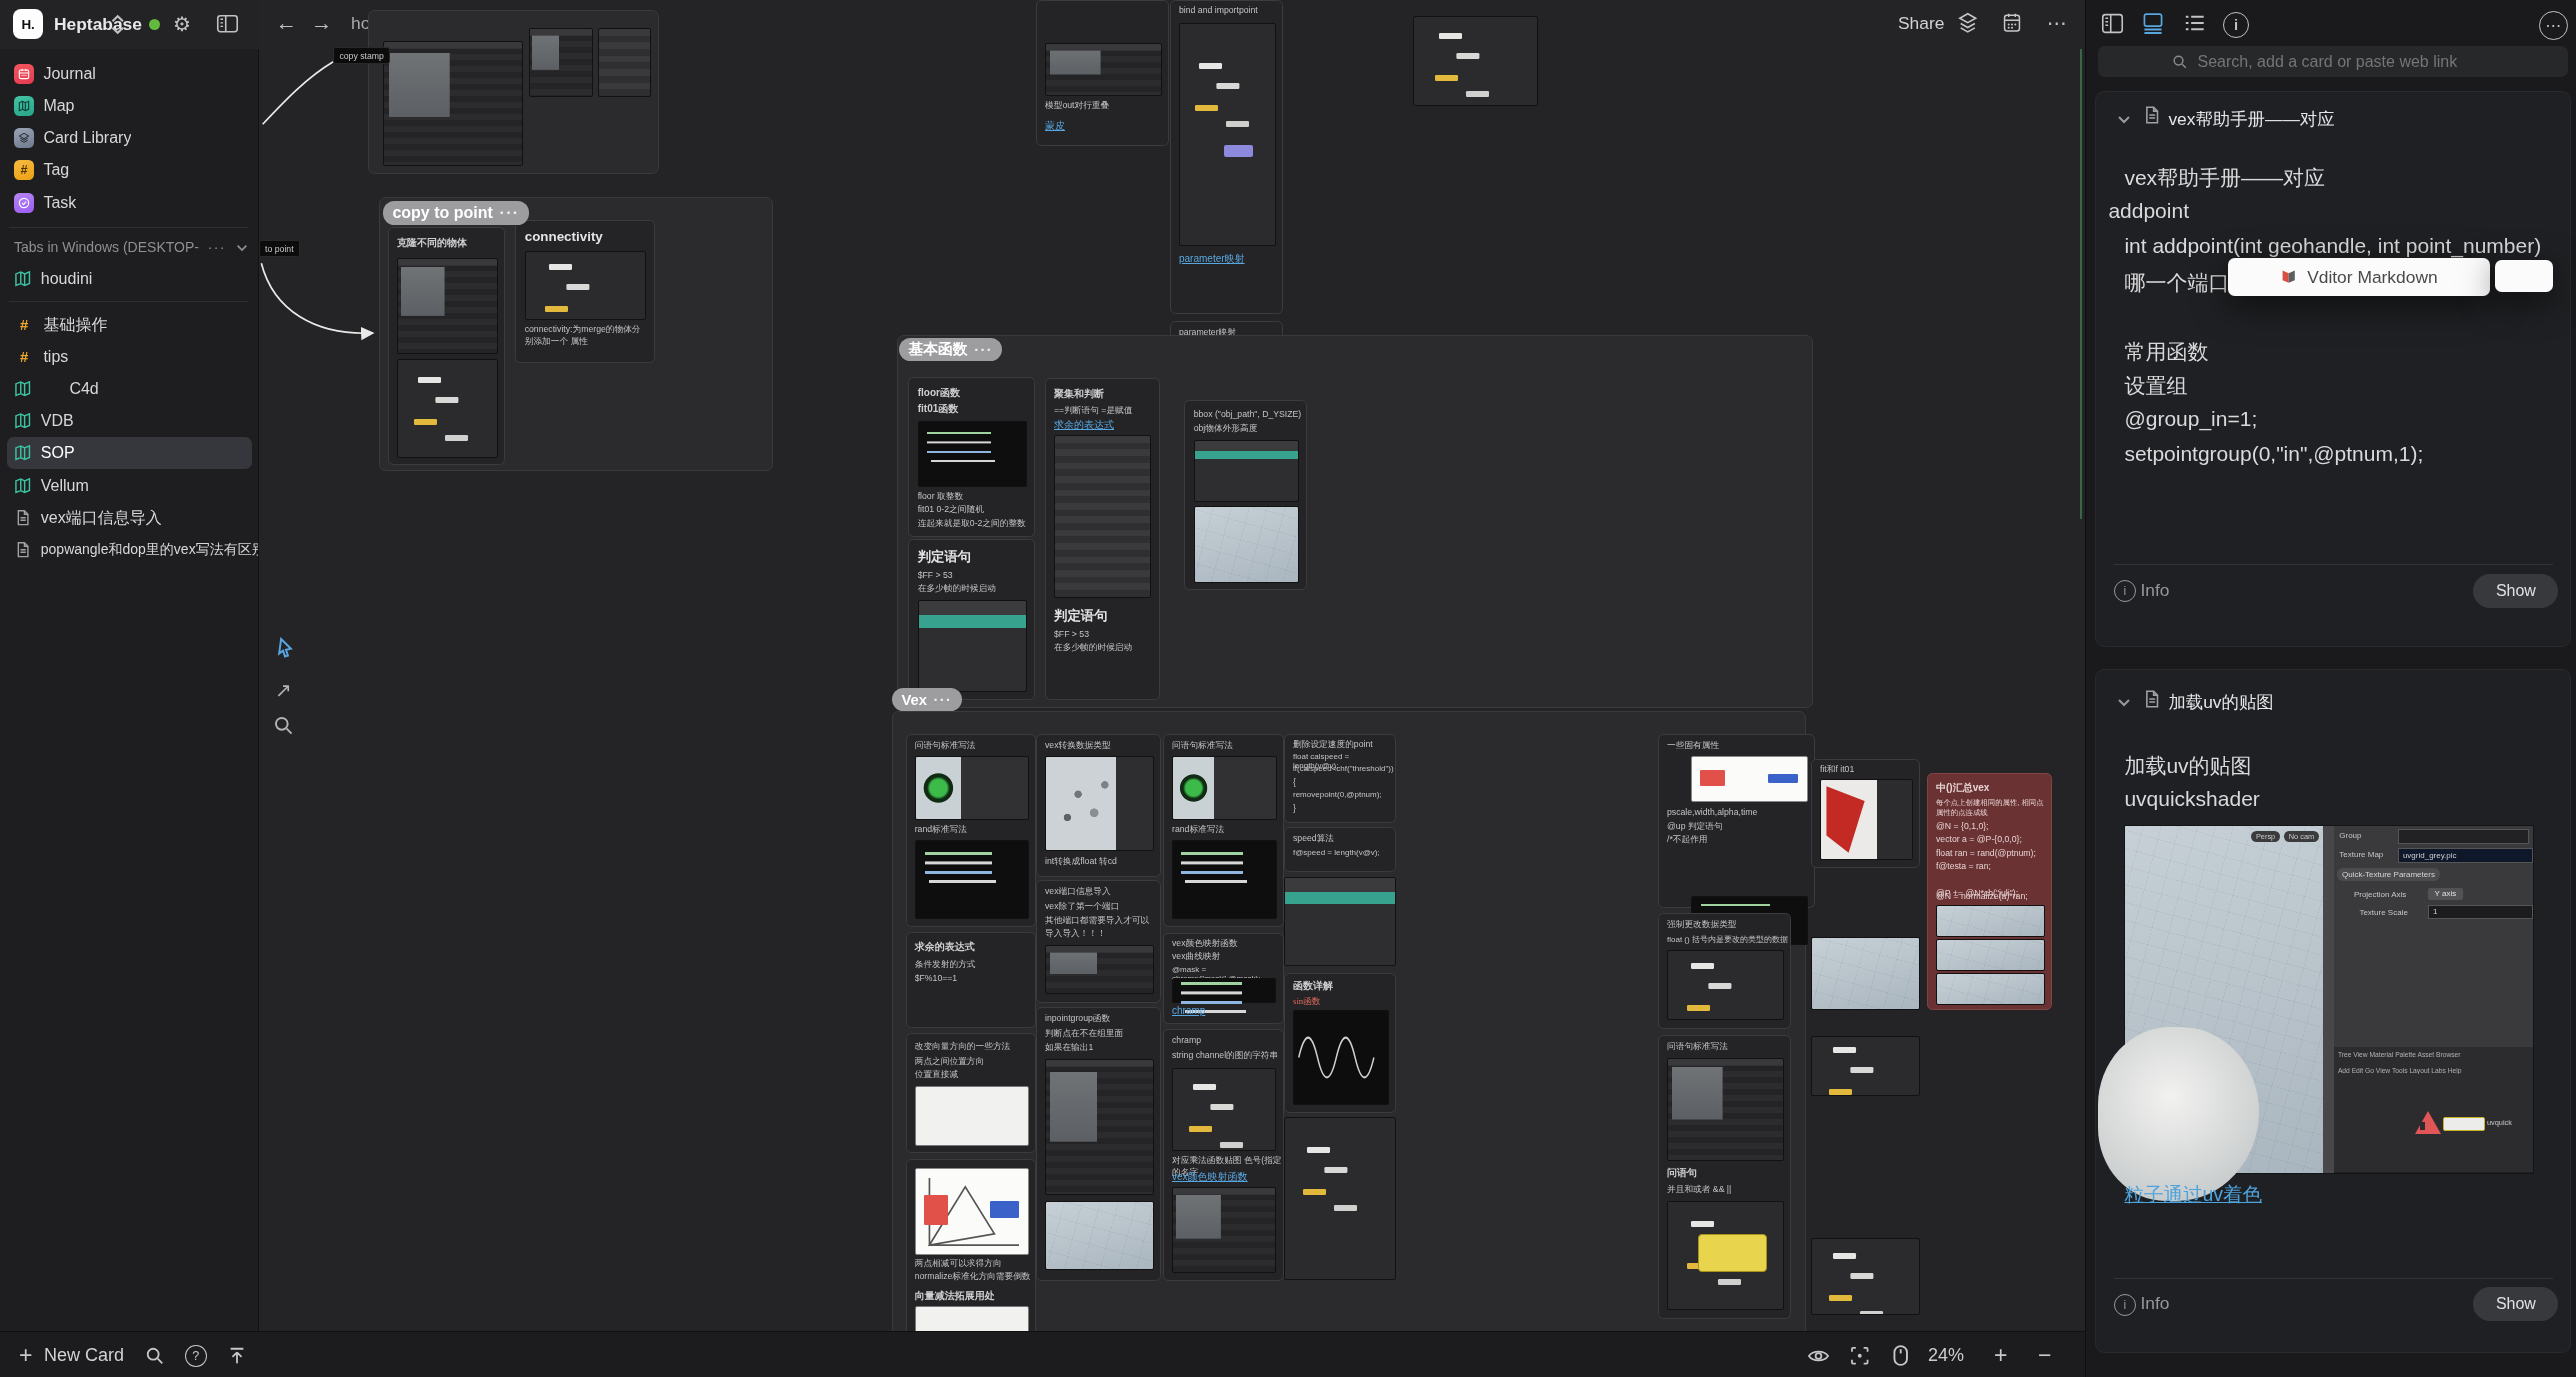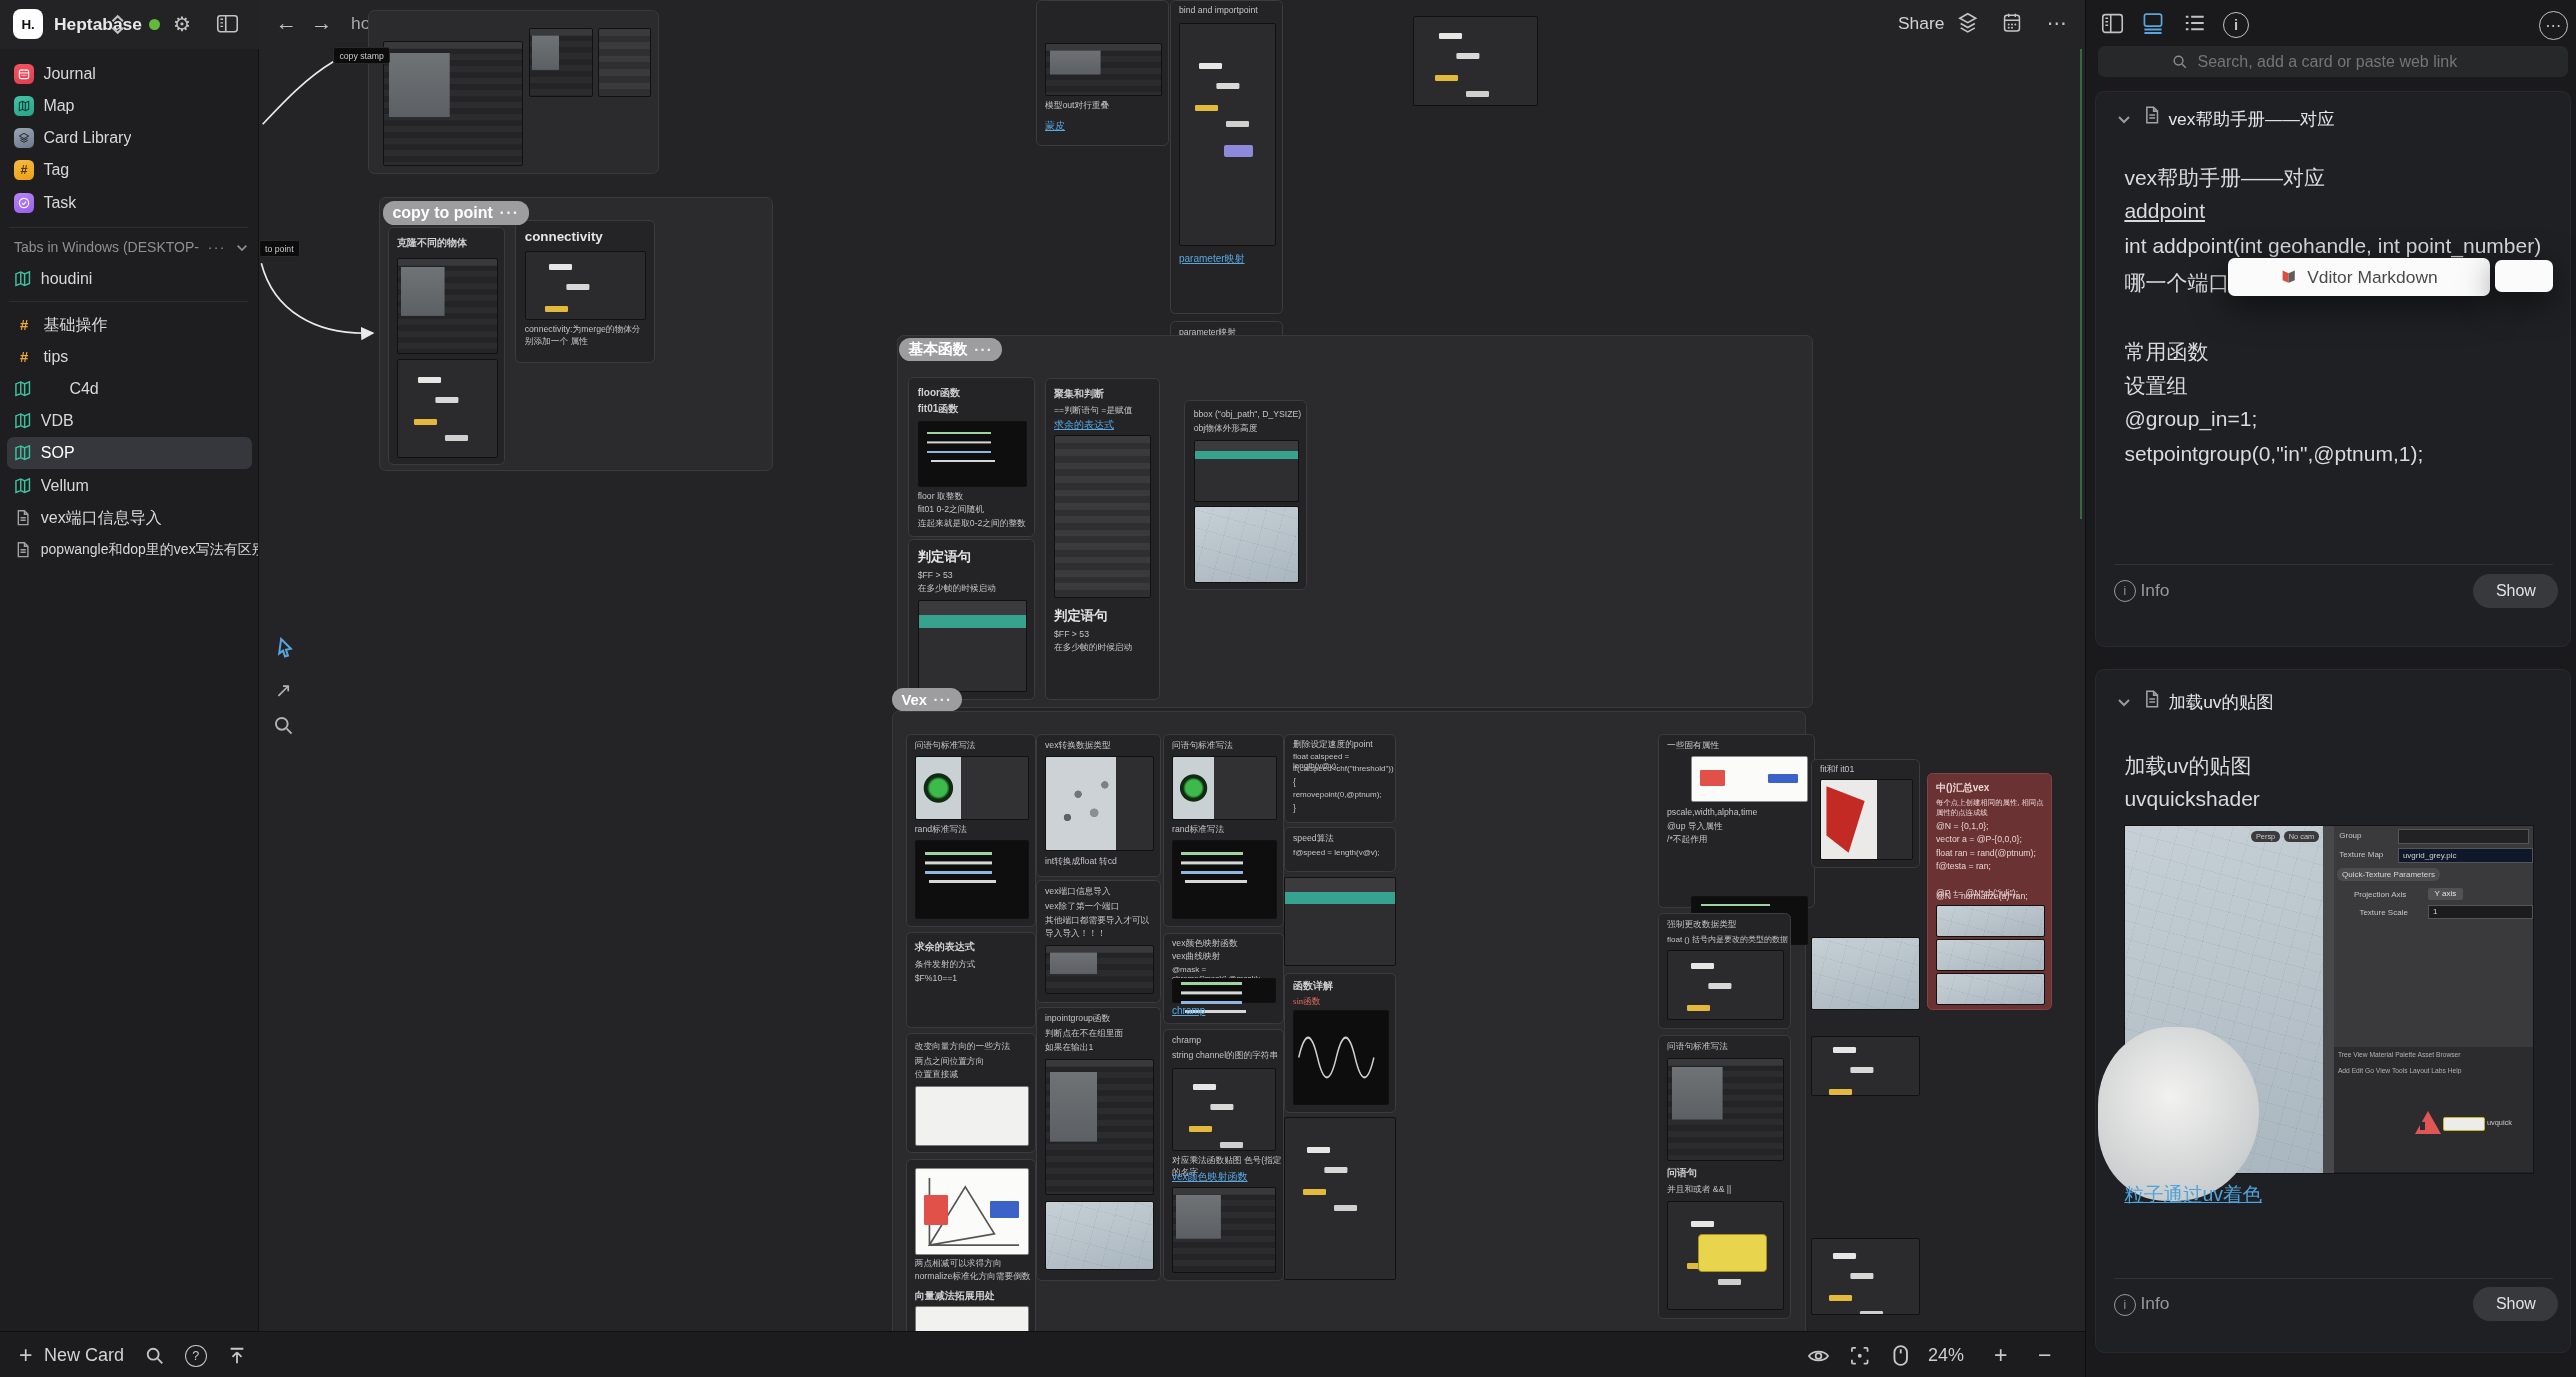--- a/index.html
+++ b/index.html
@@ -318,21 +318,21 @@
             <path d="M5 35 Q15 5 25 35 T45 35 T65 35 T85 35" fill="none" stroke="#cfcfcf" stroke-width="1.6"></path>
           </svg>
       </div>
     </div>
     <div class="abs th th-node" style="left:391px;top:405px;width:110px;height:161px;"></div>
 
     <div class="abs ccard" style="left:765px;top:21.5px;width:131px;height:172px;padding-left:24px;">
       <div class="abs cx" style="left:8px;top:5.4px;">一些固有属性</div>
       <div class="abs th th-flow" style="left:8px;top:21.5px;width:115px;height:44px;"></div>
       <div class="abs cx" style="left:8px;top:72px;">pscale,width,alpha,time</div>
-      <div class="abs cx" style="left:8px;top:86px;">@up 导入属性</div>
+      <div class="abs cx" style="left:8px;top:86px;">@up 判定语句</div>
       <div class="abs cx" style="left:8px;top:99px;">/*不起作用</div>
       <div class="abs th th-code" style="left:8px;top:115px;width:115px;height:47px;"></div>
     </div>
     <div class="abs ccard" style="left:765px;top:201px;width:131px;height:114px;">
       <div class="abs cx" style="left:8px;top:5.4px;">强制更改数据类型</div>
       <div class="abs cx" style="left:8px;top:20px;font-size:8px;">float () 括号内是要改的类型的数据</div>
       <div class="abs th th-node" style="left:8px;top:36px;width:115px;height:68px;"></div>
     </div>
     <div class="abs ccard" style="left:765px;top:323px;width:131px;height:282px;">
       <div class="abs cx" style="left:8px;top:5.4px;">问语句标准写法</div>
@@ -535,21 +535,21 @@
   <div class="abs rcard" style="left:9.4px;top:91px;width:474px;height:554px;">
     <svg class="abs" style="left:20px;top:19px;" width="16" height="16" viewBox="0 0 16 16">
         <path d="M3 6 L8 11 L13 6" fill="none" stroke="#9a9a9c" stroke-width="2"></path>
       </svg>
     <svg class="abs doc-ico" style="left:47px;top:13.4px;" width="17.4" height="20" viewBox="0 0 18 20">
         <path d="M4 2 h7 l4 4 v12 h-11 z M11 2 v4 h4"></path>
         <path d="M6.5 10 h6 M6.5 13 h6"></path>
       </svg>
     <div class="abs rp-title" style="left:72px;top:14.8px;">vex帮助手册——对应</div>
     <div class="abs rp-line" style="left:28px;top:72px;">vex帮助手册——对应</div>
-    <div class="abs rp-line" style="left:28px;top:107px;text-decoration:underline;">addpoint</div>
+    <div class="abs rp-line" style="left:12px;top:107px;">addpoint</div>
     <div class="abs rp-line" style="left:28px;top:142px;">int  addpoint(int geohandle, int point_number)</div>
     <div class="abs rp-line" style="left:28px;top:177px;">哪一个端口添</div>
     <div class="abs rp-line" style="left:28px;top:246px;">常用函数</div>
     <div class="abs rp-line" style="left:28px;top:280px;">设置组</div>
     <div class="abs rp-line" style="left:28px;top:315px;">@group_in=1;</div>
     <div class="abs rp-line" style="left:28px;top:350px;">setpointgroup(0,"in",@ptnum,1);</div>
     <div class="abs rdivider" style="left:17.4px;top:472px;width:439px;"></div>
     <div class="abs icon-btn muted" style="left:17.4px;top:488px;width:20px;height:20px;border:1.3px solid #97979a;border-radius:50%;font-size:12px;">i</div>
     <div class="abs muted" style="left:44px;top:488px;font-size:17.4px;">Info</div>
     <button class="abs show-btn" style="left:377px;top:482px;width:85px;height:34px;">Show</button>

